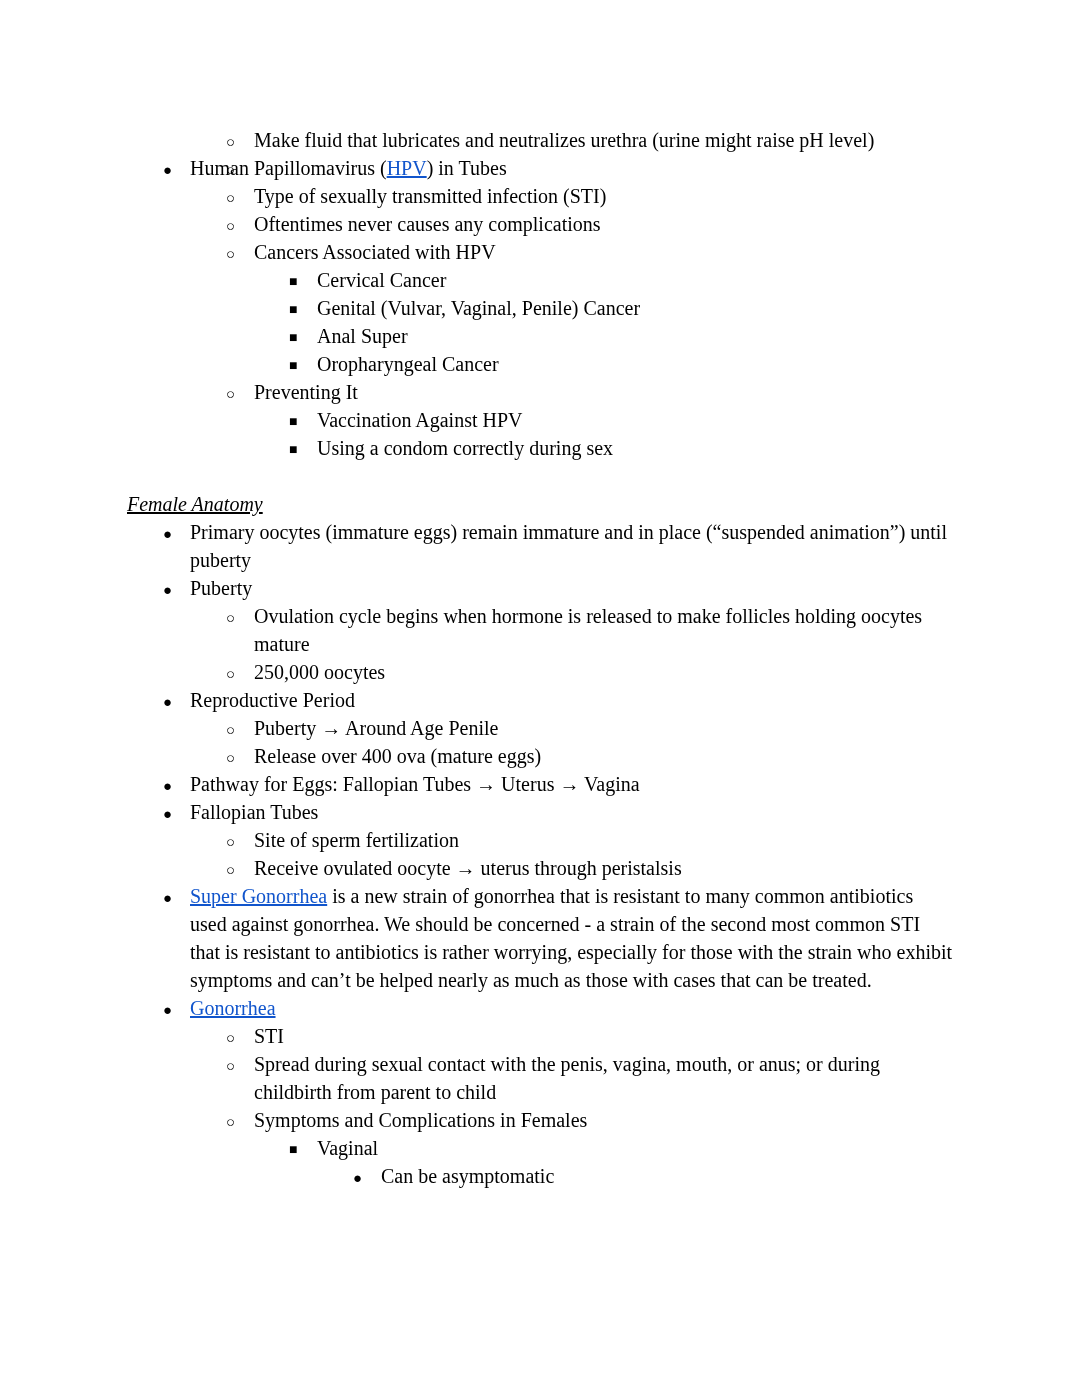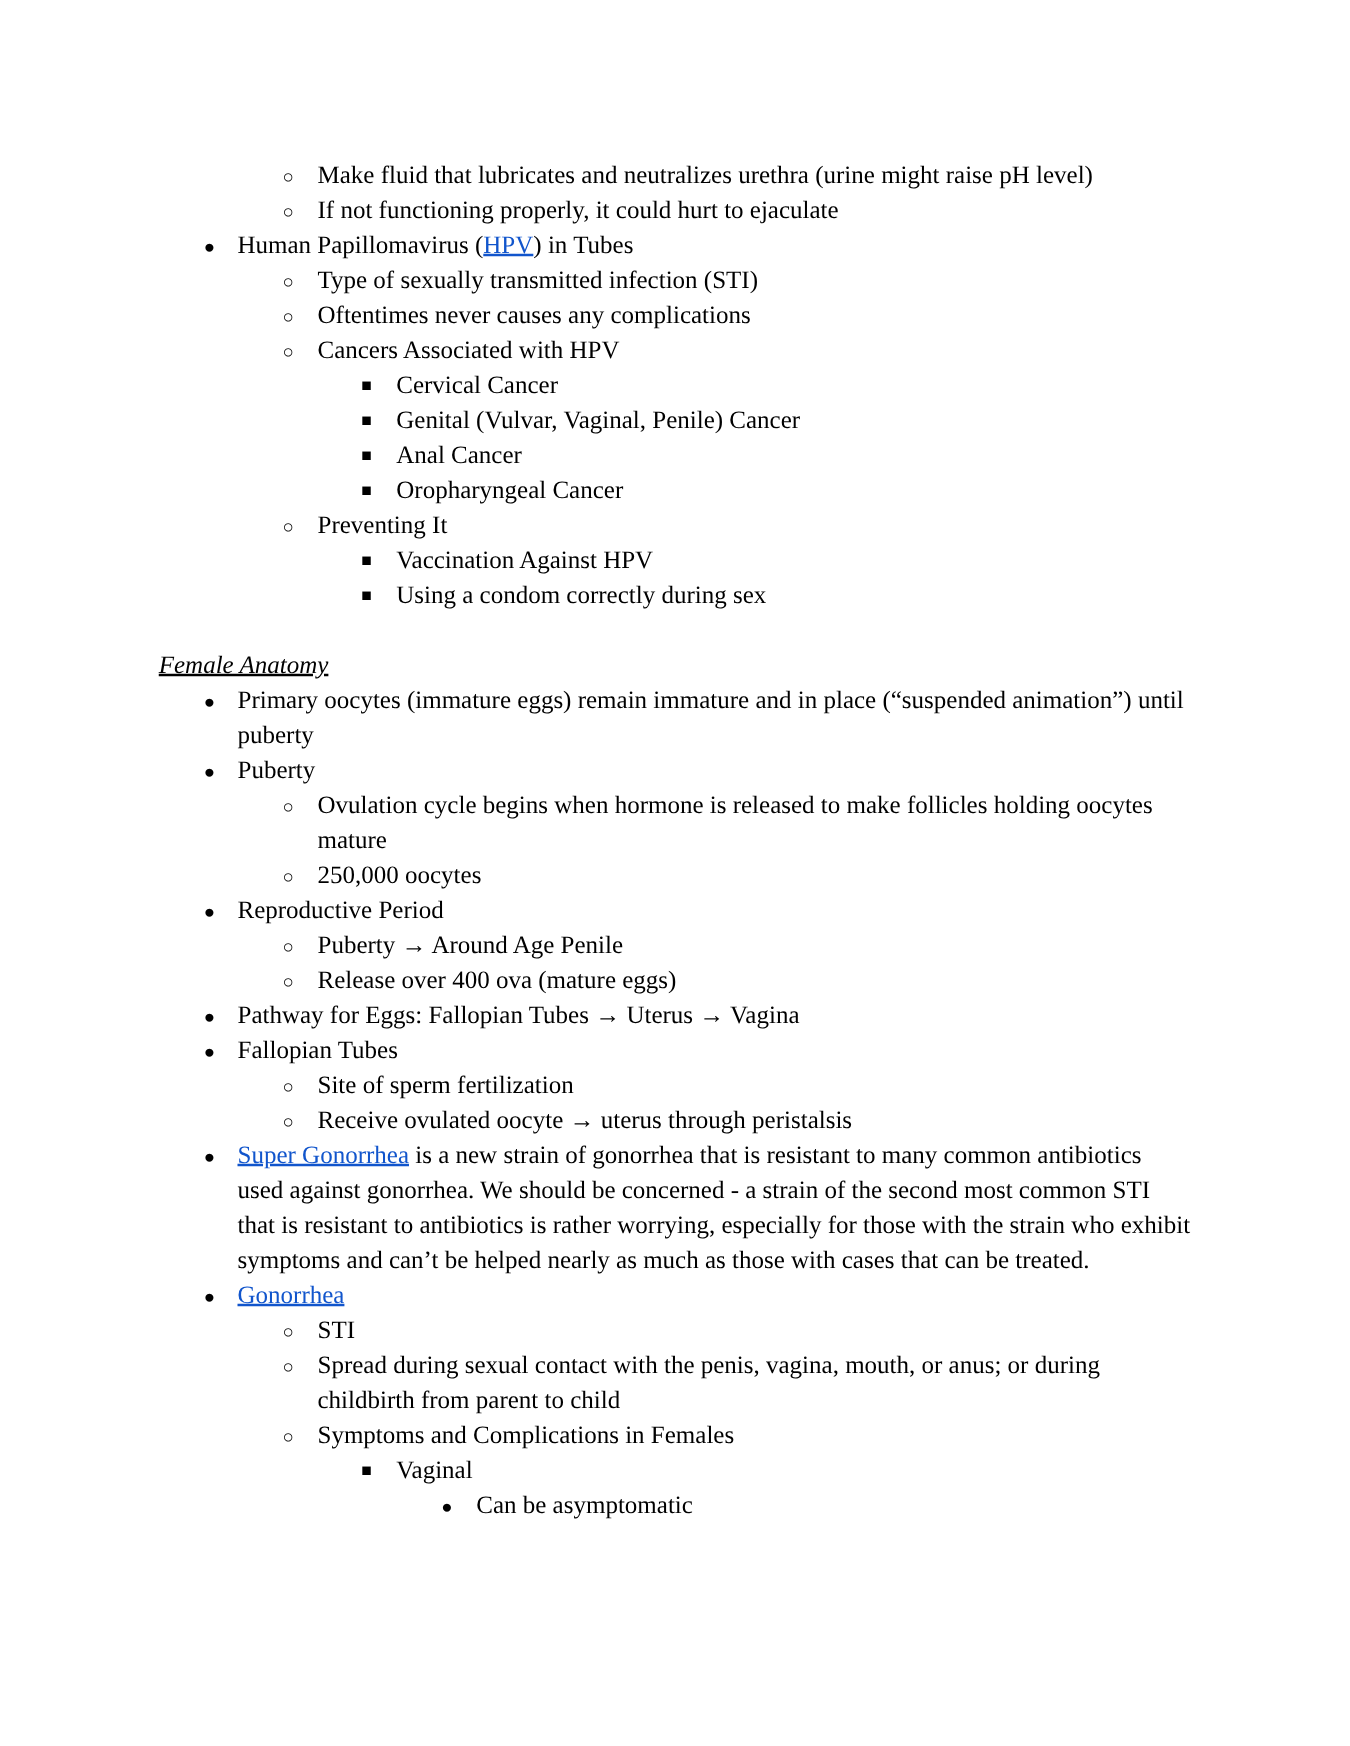--- a/index.html
+++ b/index.html
@@ -31,21 +31,20 @@
 
 <div class="page">
   <div class="content">
 
     <div class="li l2">
       <span class="blt">○</span>
       <span class="tx">Make fluid that lubricates and neutralizes urethra (urine might raise pH level)</span>
     </div>
     <div class="li l2">
       <span class="blt">○</span>
-      <span class="tx">If not functioning properly, it could hurt to ejaculate</span>
     </div>
     <div class="li l1">
       <span class="blt">●</span>
       <span class="tx"><span>Human Papillomavirus (</span><a class="lnk" href="#">HPV</a><span>) in Tubes</span></span>
     </div>
     <div class="li l2">
       <span class="blt">○</span>
       <span class="tx">Type of sexually transmitted infection (STI)</span>
     </div>
     <div class="li l2">
@@ -59,21 +58,21 @@
     <div class="li l3">
       <span class="blt sq">■</span>
       <span class="tx">Cervical Cancer</span>
     </div>
     <div class="li l3">
       <span class="blt sq">■</span>
       <span class="tx">Genital (Vulvar, Vaginal, Penile) Cancer</span>
     </div>
     <div class="li l3">
       <span class="blt sq">■</span>
-      <span class="tx">Anal Cancer</span>
+      <span class="tx">Anal Super</span>
     </div>
     <div class="li l3">
       <span class="blt sq">■</span>
       <span class="tx">Oropharyngeal Cancer</span>
     </div>
     <div class="li l2">
       <span class="blt">○</span>
       <span class="tx">Preventing It</span>
     </div>
     <div class="li l3">

